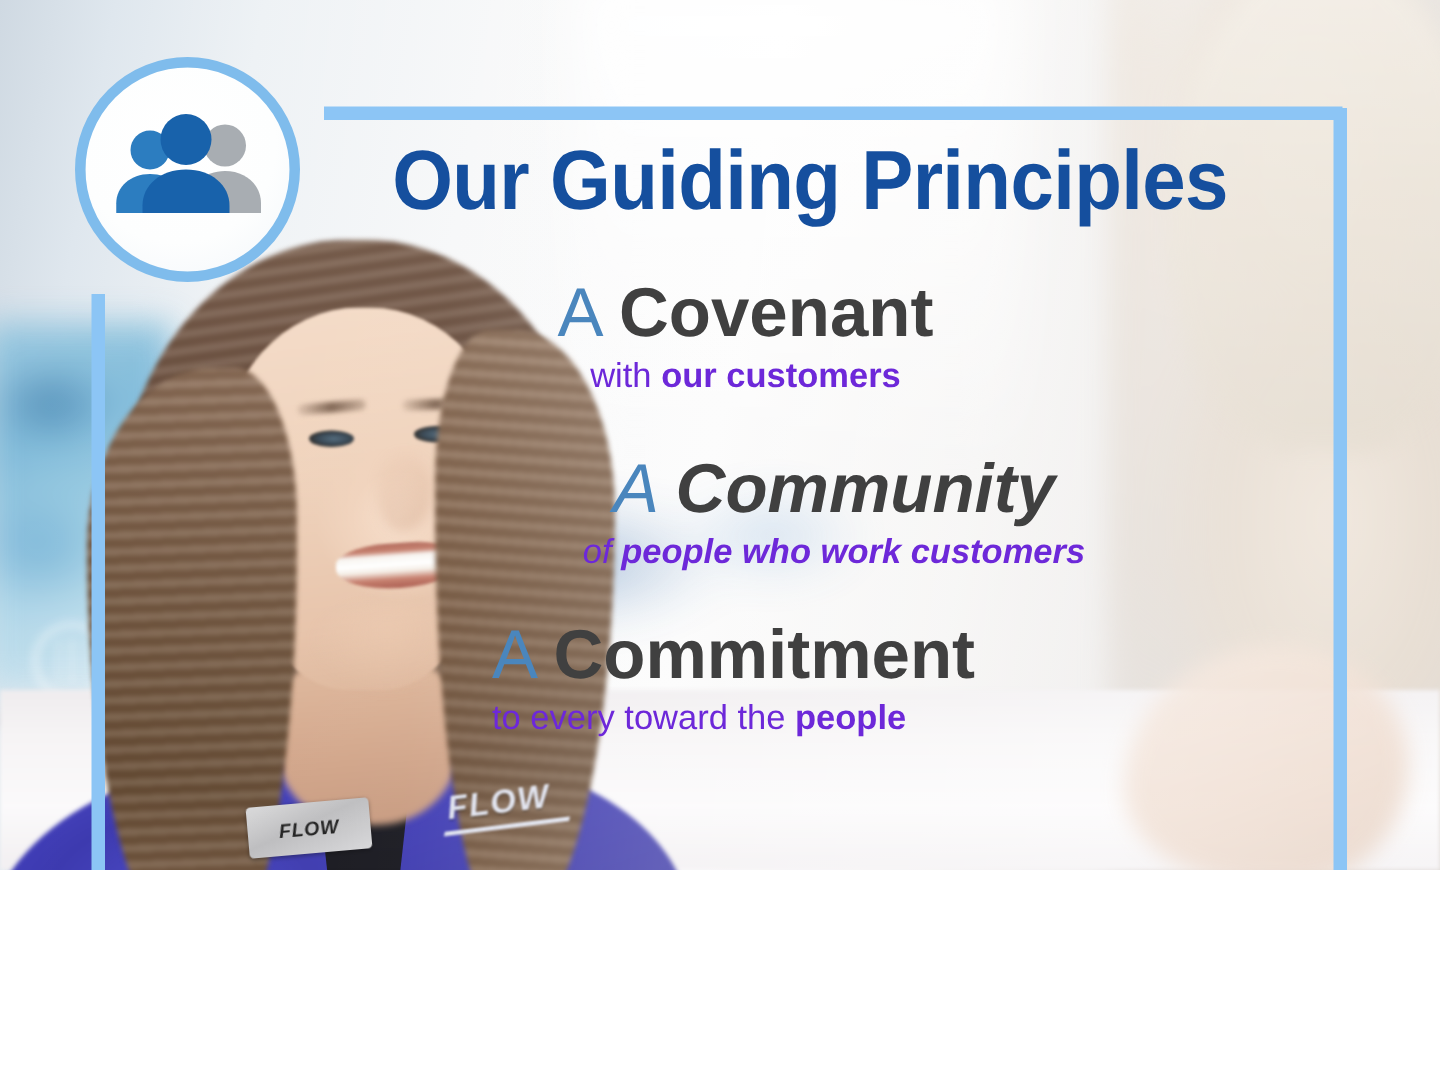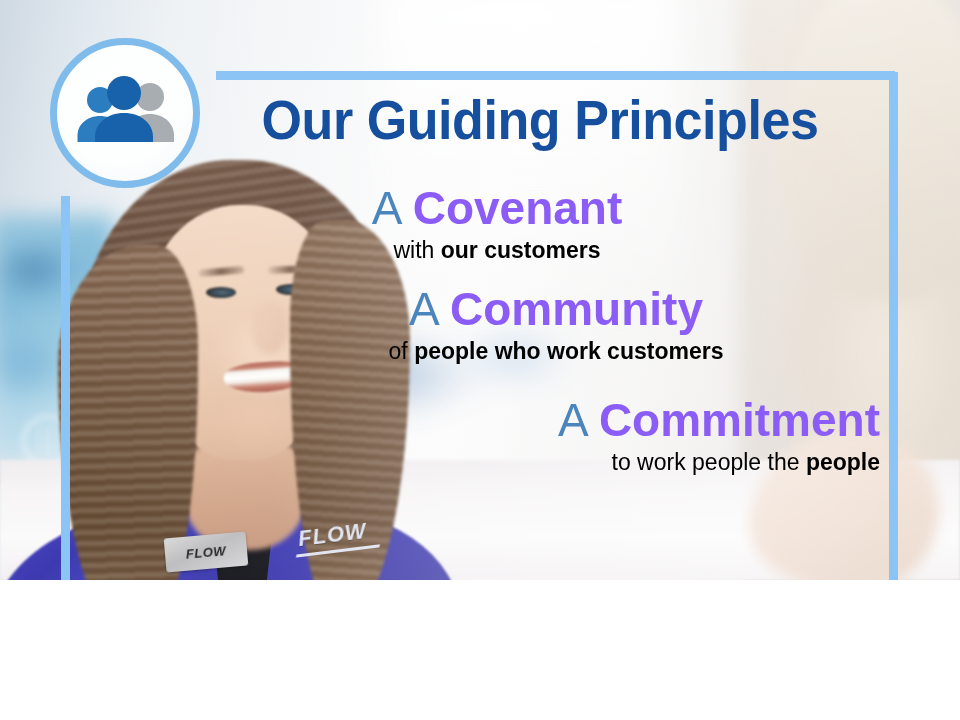--- a/index.html
+++ b/index.html
@@ -409,41 +409,41 @@
   }
   .principle { margin-bottom: 12px; }
 
   .p-title {
     font-family: "Liberation Sans", sans-serif;
     font-size: 46px;
     line-height: 1.06;
     white-space: nowrap;
   }
   .p-article { font-weight: 400; color: #4a86bd; }
-  .p-word { font-weight: 700; color: #8b5cf6; }
+  .p-word { font-weight: 700; color: #404040; }
 
   .p-sub {
     font-family: "Liberation Sans", sans-serif;
     font-size: 23px;
     line-height: 1.28;
     font-weight: 400;
-    color: #000000;
+    color: #6d28d9;
     margin-top: 3px;
   }
   .p-sub b { font-weight: 700; }
 
   .r-c1 { text-align: center; padding-right: 46px; }
   .r-c1 .p-sub { padding-right: 0px; }
 
   .r-c2 { text-align: center; padding-left: 72px; }
 
-  .r-c3 { text-align: right; padding-left: 168px; }
+  .r-c3 { text-align: left; padding-left: 168px; }
 
   .sp-covenant   { margin-top: 2px; }
-  .sp-community  { margin-top: 20px; }
+  .sp-community  { margin-top: 36px; font-style: italic; }
   .sp-commitment { margin-top: 30px; }
 </style>
 </head>
 <body>
 
 <div id="stage">
 
   <div class="photo-layer">
     <div class="bg-base"></div>
     <div class="bg-leftcar"></div>
@@ -543,18 +543,18 @@
         <div><span>of </span><b>people who work customers</b></div>
       </div>
     </div>
 
     <div class="principle r-c3 sp-commitment">
       <div class="p-title">
         <span class="p-article">A</span>
         <span class="p-word">Commitment</span>
       </div>
       <div class="p-sub">
-        <div><span>to work people the </span><b>people</b></div>
+        <div><span>to every toward the </span><b>people</b></div>
       </div>
     </div>
 
   </div>
 </div>
 
 </body></html>

